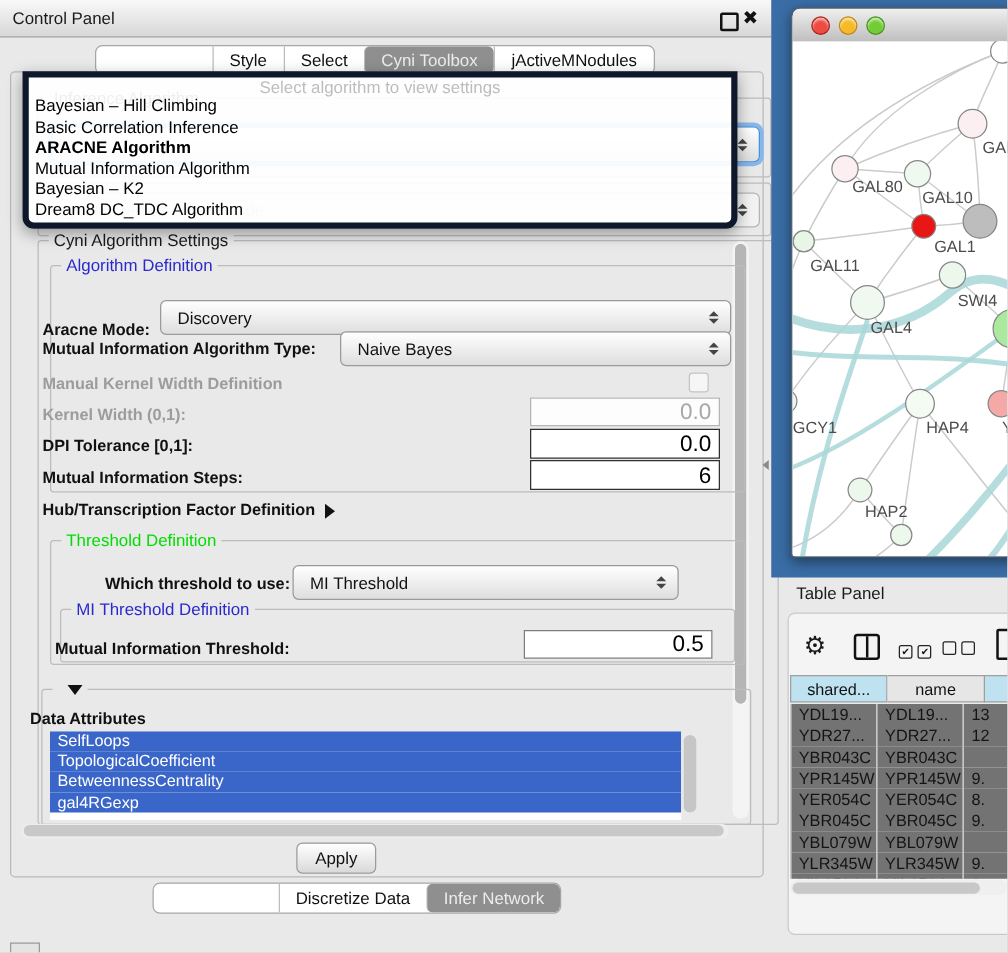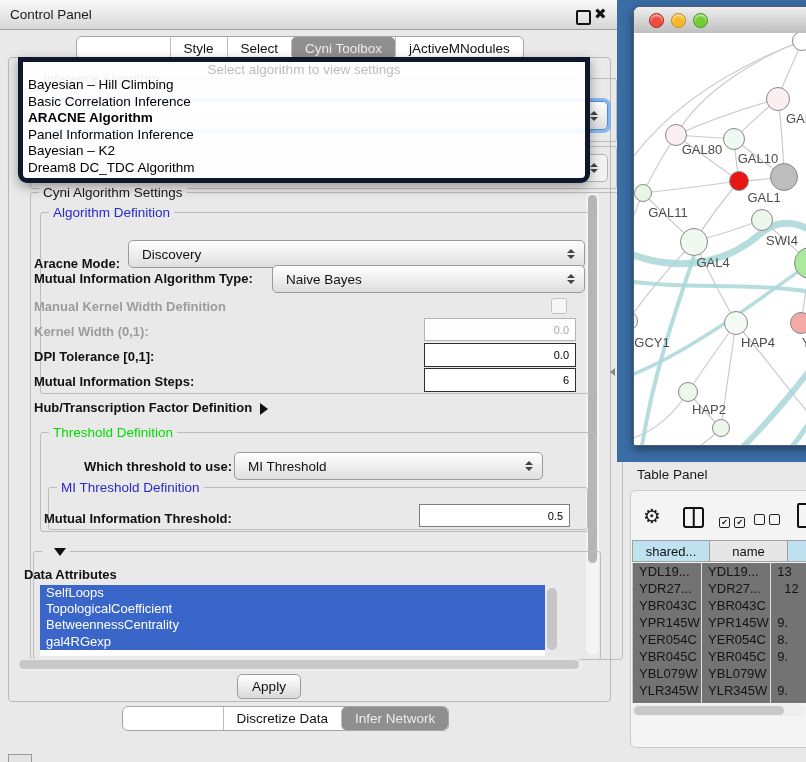--- a/index.html
+++ b/index.html
@@ -22,21 +22,21 @@
   .gtitle.blue{color:#2929cc;}
   .gtitle.green{color:#00dd00;}
   .blabel{position:absolute;font-size:13px;font-weight:bold;color:#111;white-space:nowrap;}
   .blabel.dis{color:#9c9c9c;}
   .combo{position:absolute;border:1px solid #9a9a9a;border-radius:5px;background:linear-gradient(#ffffff,#dedede);
          font-size:13.5px;color:#111;display:flex;align-items:center;padding-left:13px;}
   .combo .spin{position:absolute;right:9px;top:50%;transform:translateY(-50%);display:flex;flex-direction:column;gap:2px;}
   .combo .spin i{display:block;width:0;height:0;border-left:4px solid transparent;border-right:4px solid transparent;}
   .combo .spin i.up{border-bottom:4px solid #444;}
   .combo .spin i.dn{border-top:4px solid #444;}
-  .field{position:absolute;background:#fff;font-size:11px;color:#000;display:flex;align-items:center;
+  .field{position:absolute;background:#fff;font-size:18px;color:#000;display:flex;align-items:center;
          justify-content:flex-end;padding-right:6px;border:1.5px solid #2f2f2f;}
   .field.dis{border:1px solid #b5b5b5;background:#fdfdfd;color:#a8a8a8;}
   .checkbox{position:absolute;width:14px;height:14px;border:1.5px solid #c3c3c3;border-radius:3px;background:#f6f6f6;}
   .tri-right{display:inline-block;width:0;height:0;border-top:6px solid transparent;border-bottom:6px solid transparent;border-left:8px solid #111;margin-left:8px;vertical-align:middle;}
   .tri-down{display:inline-block;width:0;height:0;border-left:6px solid transparent;border-right:6px solid transparent;border-top:8px solid #111;margin-left:8px;vertical-align:middle;}
   .attr-item{height:16.2px;line-height:16.2px;background:#3b66c9;color:#fff;font-size:13px;padding-left:6px;white-space:nowrap;overflow:hidden;}
   .vscroll{position:absolute;background:#f4f4f4;border-radius:7px;}
   .vthumb{position:absolute;background:#b5b5b5;border-radius:5px;}
   .hscroll{position:absolute;background:#ededed;border-radius:6px;}
   .hthumb{position:absolute;background:#c8c8c8;border-radius:5px;}
@@ -127,21 +127,21 @@
         </span>
     </div>
   </div>
 
   <div class="abs popup">
     <div class="ph">Select algorithm to view settings</div>
     <div id="popup-items" style="position:absolute;top:15px;left:0;right:0;">
         <div class="pitem">Bayesian – Hill Climbing</div>
         <div class="pitem">Basic Correlation Inference</div>
         <div class="pitem b">ARACNE Algorithm</div>
-        <div class="pitem">Panel Information Inference</div>
+        <div class="pitem">Mutual Information Algorithm</div>
         <div class="pitem">Bayesian – K2</div>
         <div class="pitem">Dream8 DC_TDC Algorithm</div>
       </div>
   </div>
 
   <div class="group" style="left:14px;top:192px;width:591px;height:466px;">
     <span class="gtitle">Cyni Algorithm Settings</span>
   </div>
 
   <div class="abs vscroll" style="left:586px;top:193px;width:13px;height:462px;"></div>
@@ -310,21 +310,21 @@
     </div>
   <div class="abs" id="table-rows" style="left:632px;top:563px;width:174px;height:140px;overflow:hidden;border-left:1px solid #c9c9c9;">
       <div class="tr-row">
         <div class="tr-cell" style="width: 78px;">YDL19...</div>
         <div class="tr-cell" style="width: 78px;">YDL19...</div>
         <div class="tr-cell" style="width: 40px;">13</div>
       </div>
       <div class="tr-row">
         <div class="tr-cell" style="width: 78px;">YDR27...</div>
         <div class="tr-cell" style="width: 78px;">YDR27...</div>
-        <div class="tr-cell" style="width: 40px; text-align: center;">12</div>
+        <div class="tr-cell" style="width: 40px;">12</div>
       </div>
       <div class="tr-row">
         <div class="tr-cell" style="width: 78px;">YBR043C</div>
         <div class="tr-cell" style="width: 78px;">YBR043C</div>
         <div class="tr-cell" style="width: 40px;"></div>
       </div>
       <div class="tr-row">
         <div class="tr-cell" style="width: 78px;">YPR145W</div>
         <div class="tr-cell" style="width: 78px;">YPR145W</div>
         <div class="tr-cell" style="width: 40px;">9.</div>

